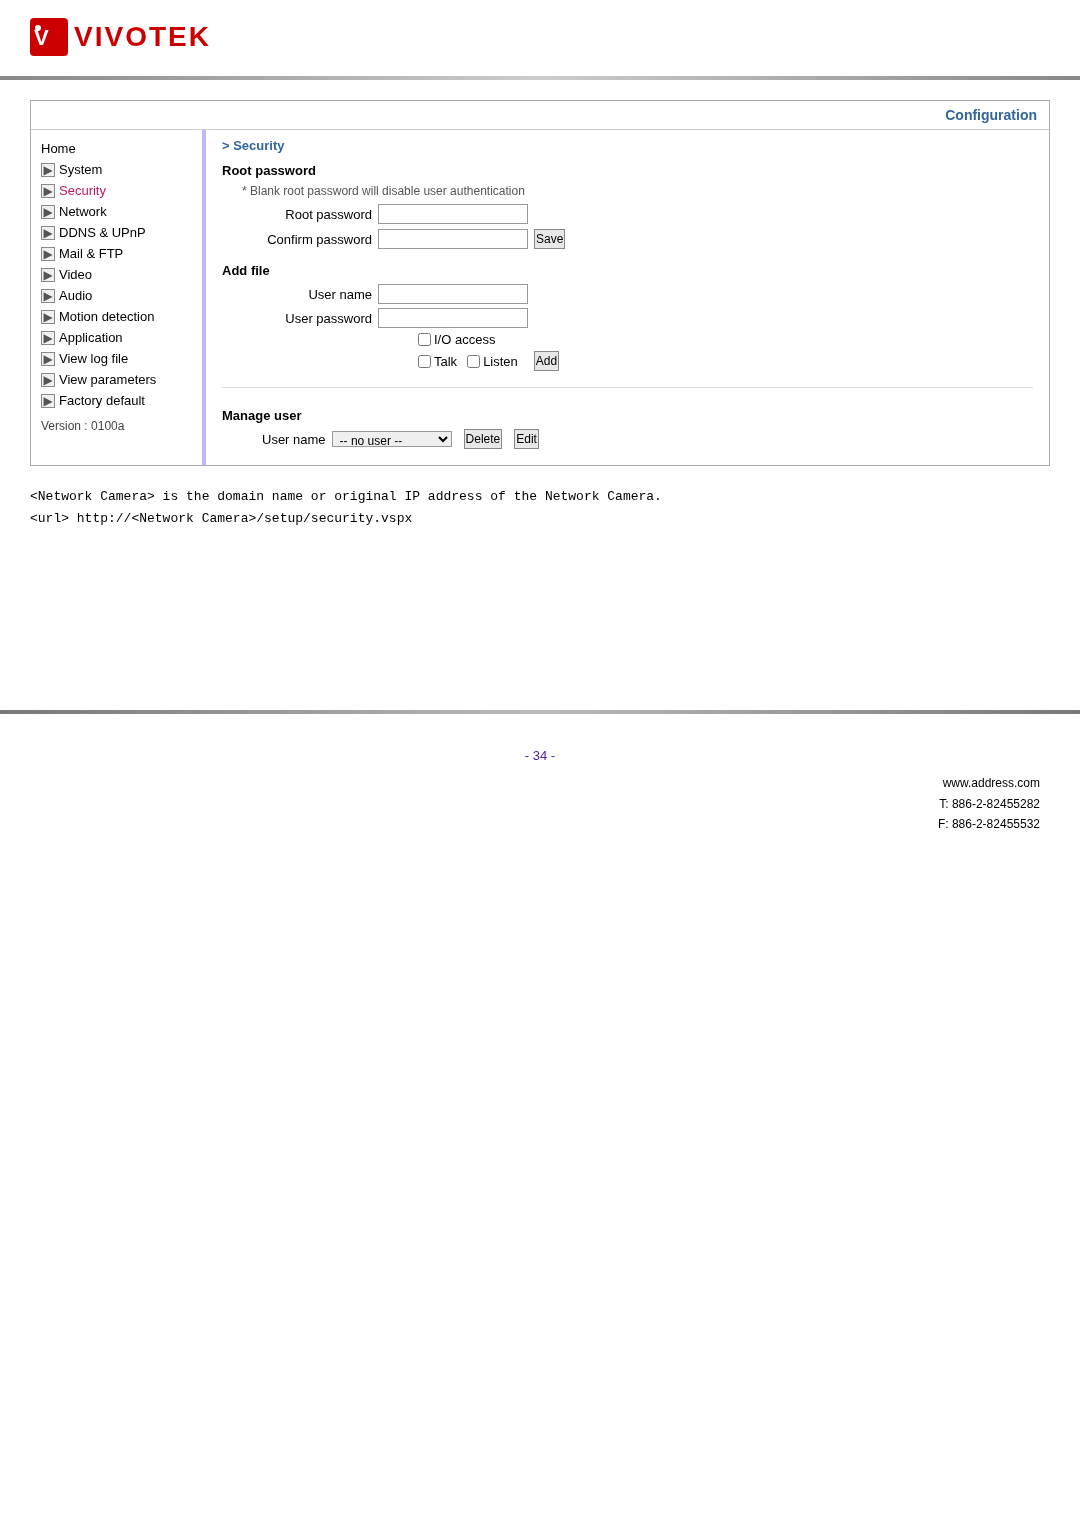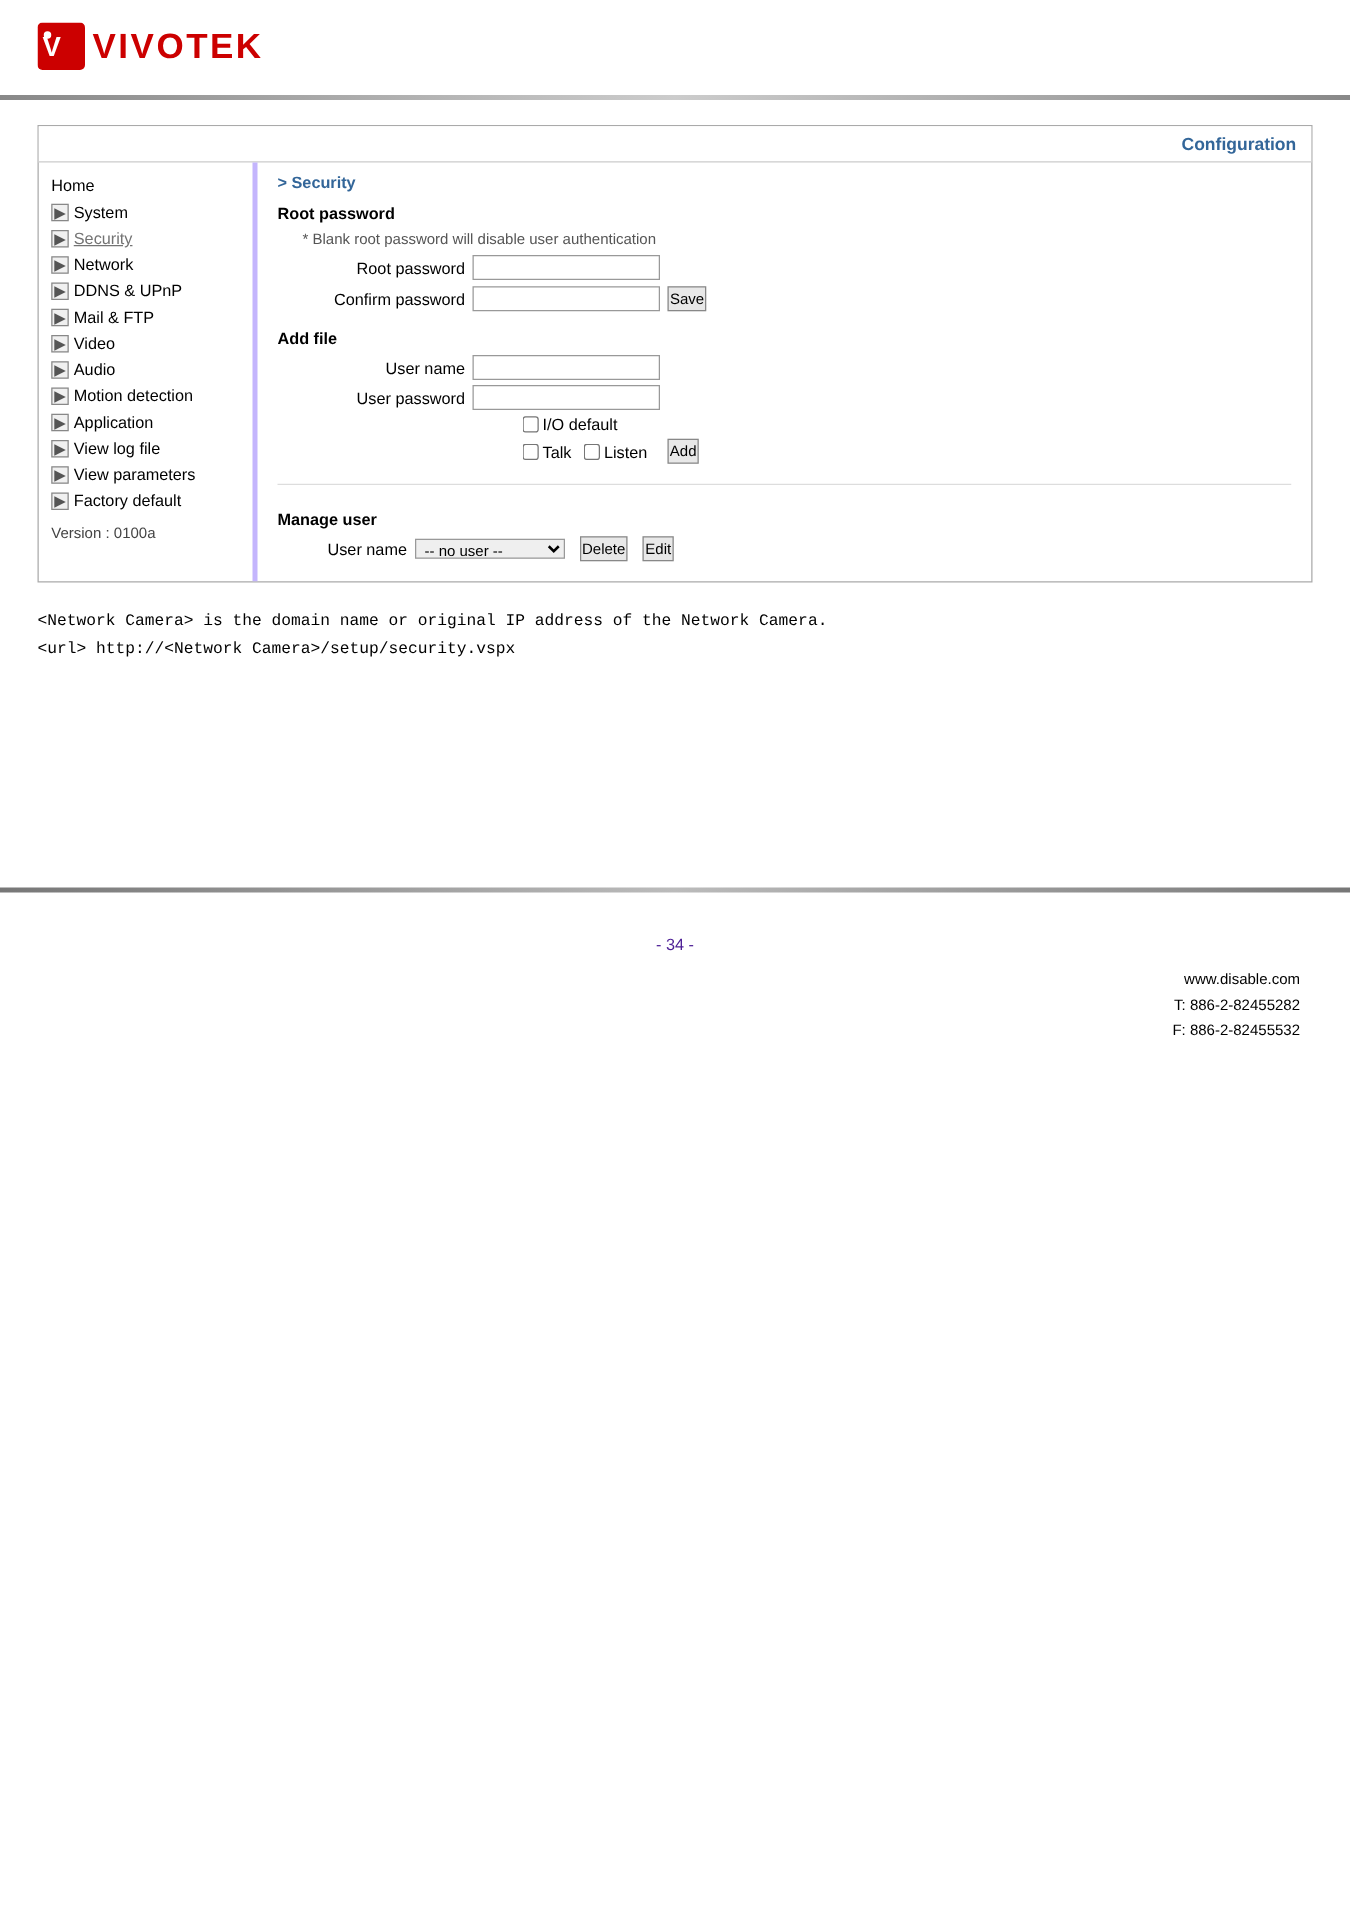--- a/index.html
+++ b/index.html
@@ -87,22 +87,21 @@
       border: 1px solid #888;
       background: #f0f0f0;
       text-align: center;
       line-height: 12px;
       flex-shrink: 0;
     }
     .sidebar-item-label {
       font-size: 13px;
     }
     .sidebar-item.selected .sidebar-item-label {
-      text-decoration: underline;
-      color: #737373;
+      color: #be185d;
     }
     .version-text {
       padding: 8px 10px;
       font-size: 12px;
       color: #444;
     }
 
     
     .content-area {
       flex: 1;
@@ -414,21 +413,21 @@
             <div class="add-user-row">
               <span class="add-user-label">User password</span>
               <input type="password" class="add-user-input" value="" style="">
             </div>
 
             <div class="checkbox-row">
               <span class="checkbox-label"></span>
               <div class="checkbox-group">
                 <div class="checkbox-item">
                   <input type="checkbox" style="">
-                  <span>I/O default</span>
+                  <span>I/O access</span>
                 </div>
               </div>
             </div>
 
             <div class="add-button-row">
               <div class="add-button-spacer"></div>
               <div class="checkbox-group" style="flex:1; display:flex; align-items:center; gap:10px;">
                 <div class="checkbox-item">
                   <input type="checkbox" style="">
                   <span>Talk</span>
@@ -468,17 +467,17 @@
 
 </div>
 
 <div class="bottom-bar" style="margin-top: 160px;"></div>
 
 <div class="page-footer">
   <div class="page-number">
     <span>- 34 -</span>
   </div>
   <div class="contact-info">
-    <div>www.disable.com</div>
+    <div>www.address.com</div>
     <div>T: 886-2-82455282</div>
     <div>F: 886-2-82455532</div>
   </div>
 </div>
 
 </body></html>

